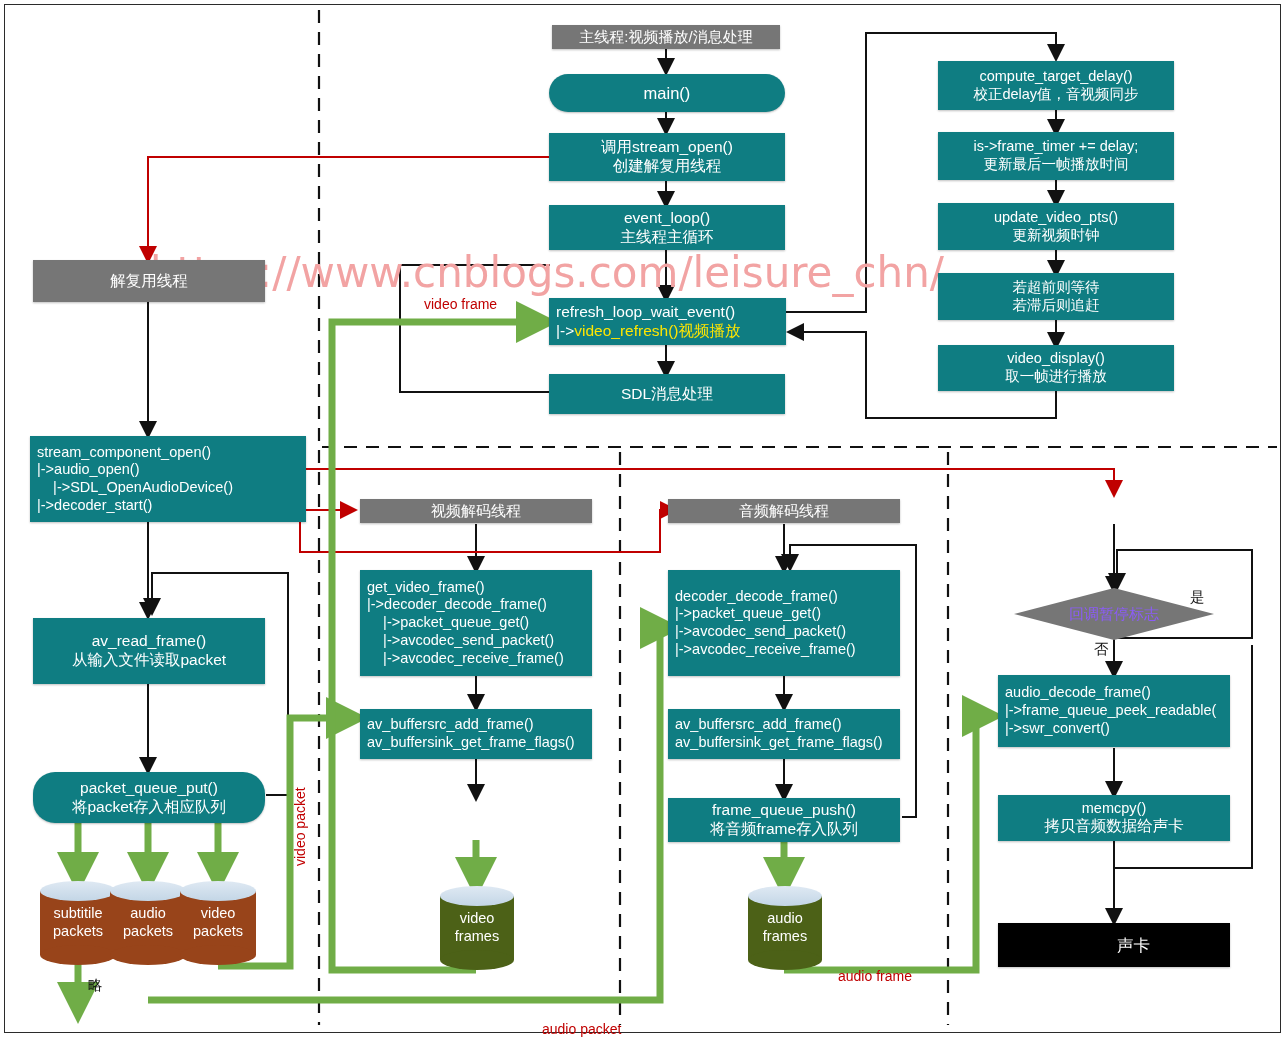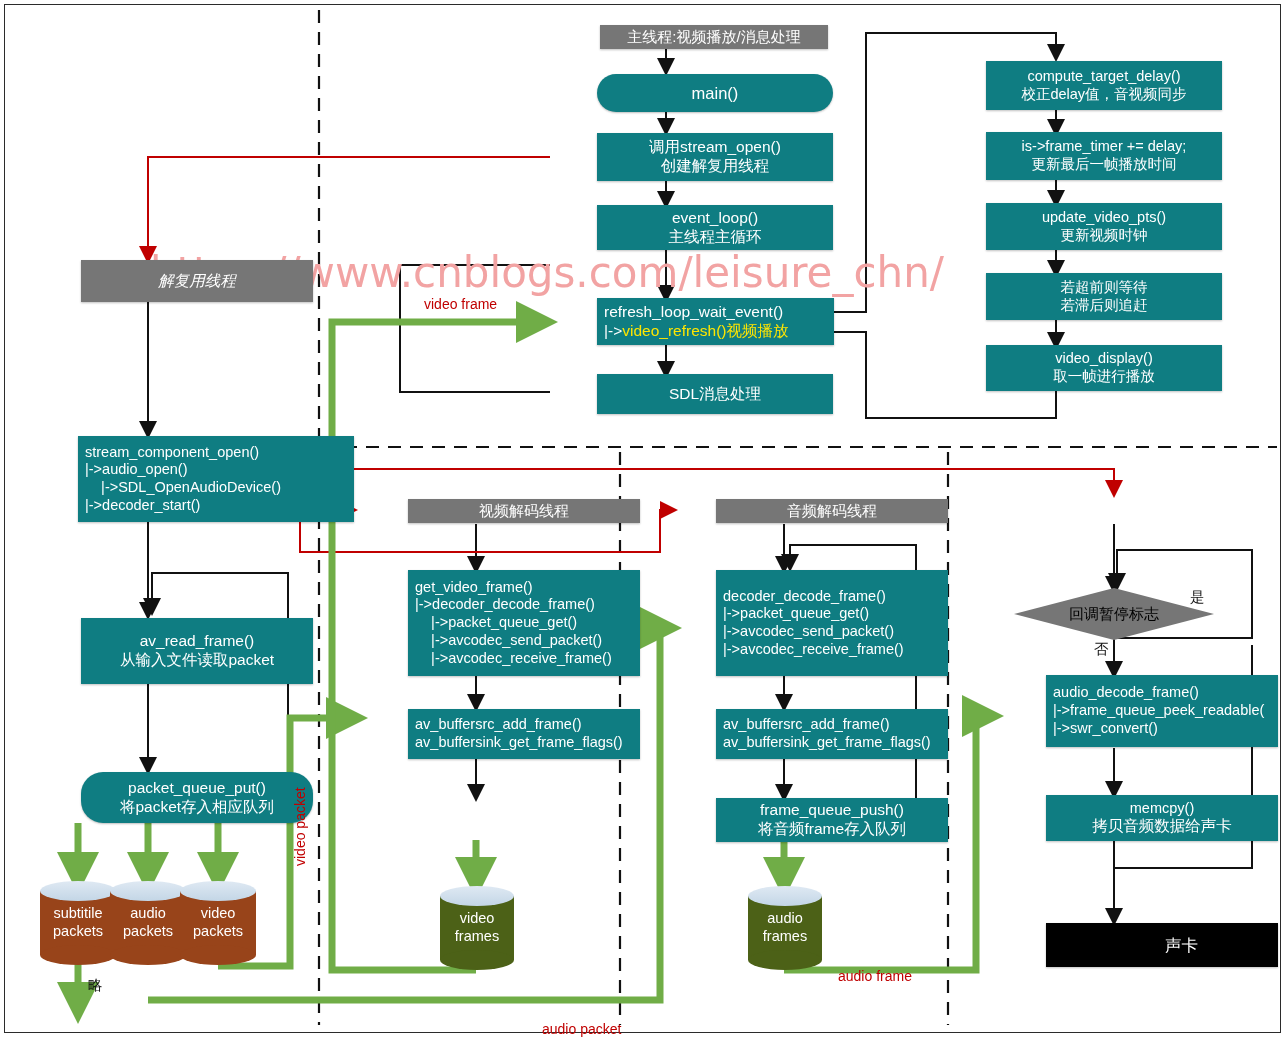--- a/index.html
+++ b/index.html
@@ -1,21 +1,21 @@
 <!DOCTYPE html>
 <html><head>
 <meta charset="utf-8">
 <style>
   html,body{margin:0;padding:0;background:#ffffff;}
   body{font-family:"Liberation Sans","DejaVu Sans",sans-serif;}
   #canvas{position:relative;width:1287px;height:1039px;overflow:hidden;background:#fff;}
   #frame{position:absolute;left:4px;top:4px;width:1277px;height:1029px;border:1.5px solid #2b2b2b;box-sizing:border-box;}
   svg.layer{position:absolute;left:0;top:0;width:1287px;height:1039px;overflow:visible;pointer-events:none;}
   .node{position:absolute;box-sizing:border-box;display:flex;flex-direction:column;align-items:center;justify-content:center;
-        color:#fff;line-height:1.22;text-align:center;box-shadow:0 1px 2px rgba(0,0,0,.25);margin-left:48px;}
+        color:#fff;line-height:1.22;text-align:center;box-shadow:0 1px 2px rgba(0,0,0,.25);}
   .teal{background:#0f7d82;}
   .gray{background:#767676;}
   .black{background:#000000;padding-left:39px;}
   .rounded{border-radius:22px;}
   .left{align-items:flex-start;text-align:left;padding-left:7px;}
   .ln{display:block;white-space:pre;}
   .t15{font-size:15.5px;}
   .t14{font-size:14.5px;}
   .t16{font-size:16.5px;}
   .hdr{font-size:15px;color:#fff;}
@@ -25,21 +25,21 @@
   .cyl .top{position:absolute;left:0;top:0;width:100%;height:20px;border-radius:50%;}
   .cyl .bot{position:absolute;left:0;bottom:0;width:100%;height:20px;border-radius:50%;}
   .cyl .lbl{position:absolute;left:0;top:0;width:100%;height:100%;display:flex;flex-direction:column;
             align-items:center;justify-content:center;color:#fff;font-size:14.5px;line-height:1.22;text-align:center;}
   .brown .body,.brown .bot{background:#98441a;}
   .brown .top{background:linear-gradient(#dfe9f3,#c3d6e6);}
   .green .body,.green .bot{background:#4c6117;}
   .green .top{background:linear-gradient(#dfe9f3,#c3d6e6);}
   .diamond{position:absolute;}
   .diamond .dlbl{position:absolute;left:0;top:0;width:100%;height:100%;display:flex;align-items:center;
-                 justify-content:center;color:#000000;font-size:15px;}
+                 justify-content:center;color:#8b5cf6;font-size:15px;}
   .elabel{position:absolute;color:#c00000;font-size:14px;white-space:nowrap;}
   .elabel.vert{transform-origin:left top;transform:rotate(-90deg);}
   .blabel{position:absolute;color:#111;font-size:14.5px;white-space:nowrap;}
   #watermark{position:absolute;left:150px;top:248px;font-size:42px;color:#f2a3a3;white-space:nowrap;
              font-family:"DejaVu Sans",sans-serif;letter-spacing:0px;}
 </style>
 </head>
 <body>
 
 <div id="canvas">
@@ -139,21 +139,21 @@
 
       <line x1="78" y1="963" x2="78" y2="1010" marker-end="url(#agrn)"></line>
     </g>
   </svg>
 
   <div id="watermark">https://www.cnblogs.com/leisure_chn/</div>
 
   <div class="node gray" style="left:552px;top:25px;width:228px;height:24px;">
     <span class="ln hdr">主线程:视频播放/消息处理</span>
   </div>
-  <div class="node gray" style="left:33px;top:260px;width:232px;height:42px;font-style:italic;">
+  <div class="node gray" style="left:33px;top:260px;width:232px;height:42px;">
     <span class="ln t15">解复用线程</span>
   </div>
   <div class="node gray" style="left:360px;top:499px;width:232px;height:24px;align-items:center;">
     <span class="ln hdr">视频解码线程</span>
   </div>
   <div class="node gray" style="left:668px;top:499px;width:232px;height:24px;">
     <span class="ln hdr">音频解码线程</span>
   </div>
 
   <div class="node teal rounded" style="left:549px;top:74px;width:236px;height:38px;text-align:right;">

